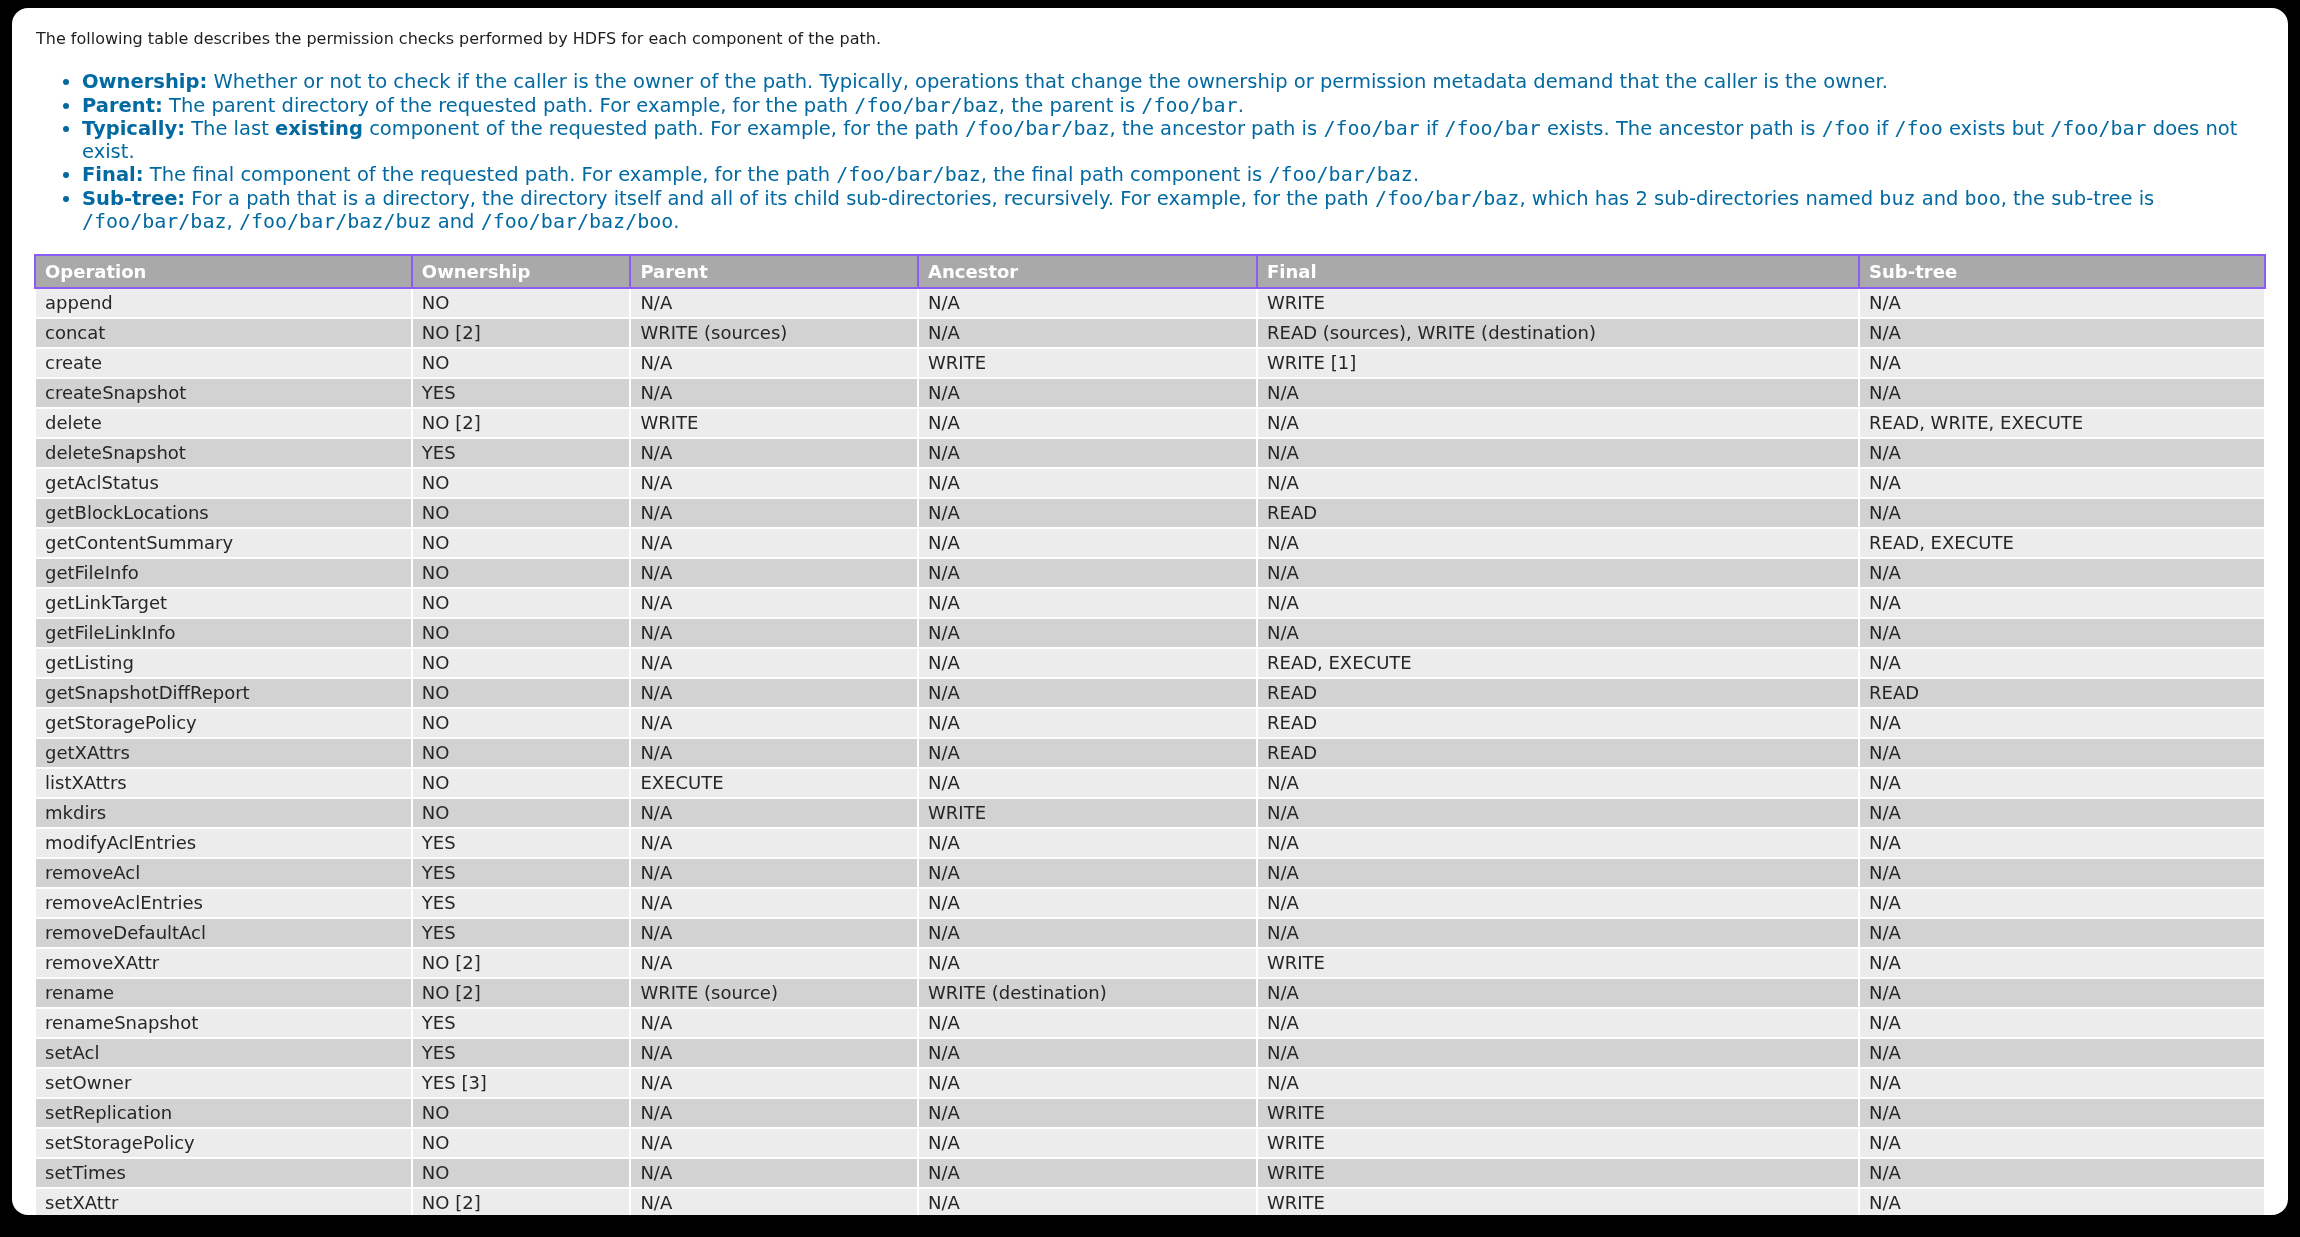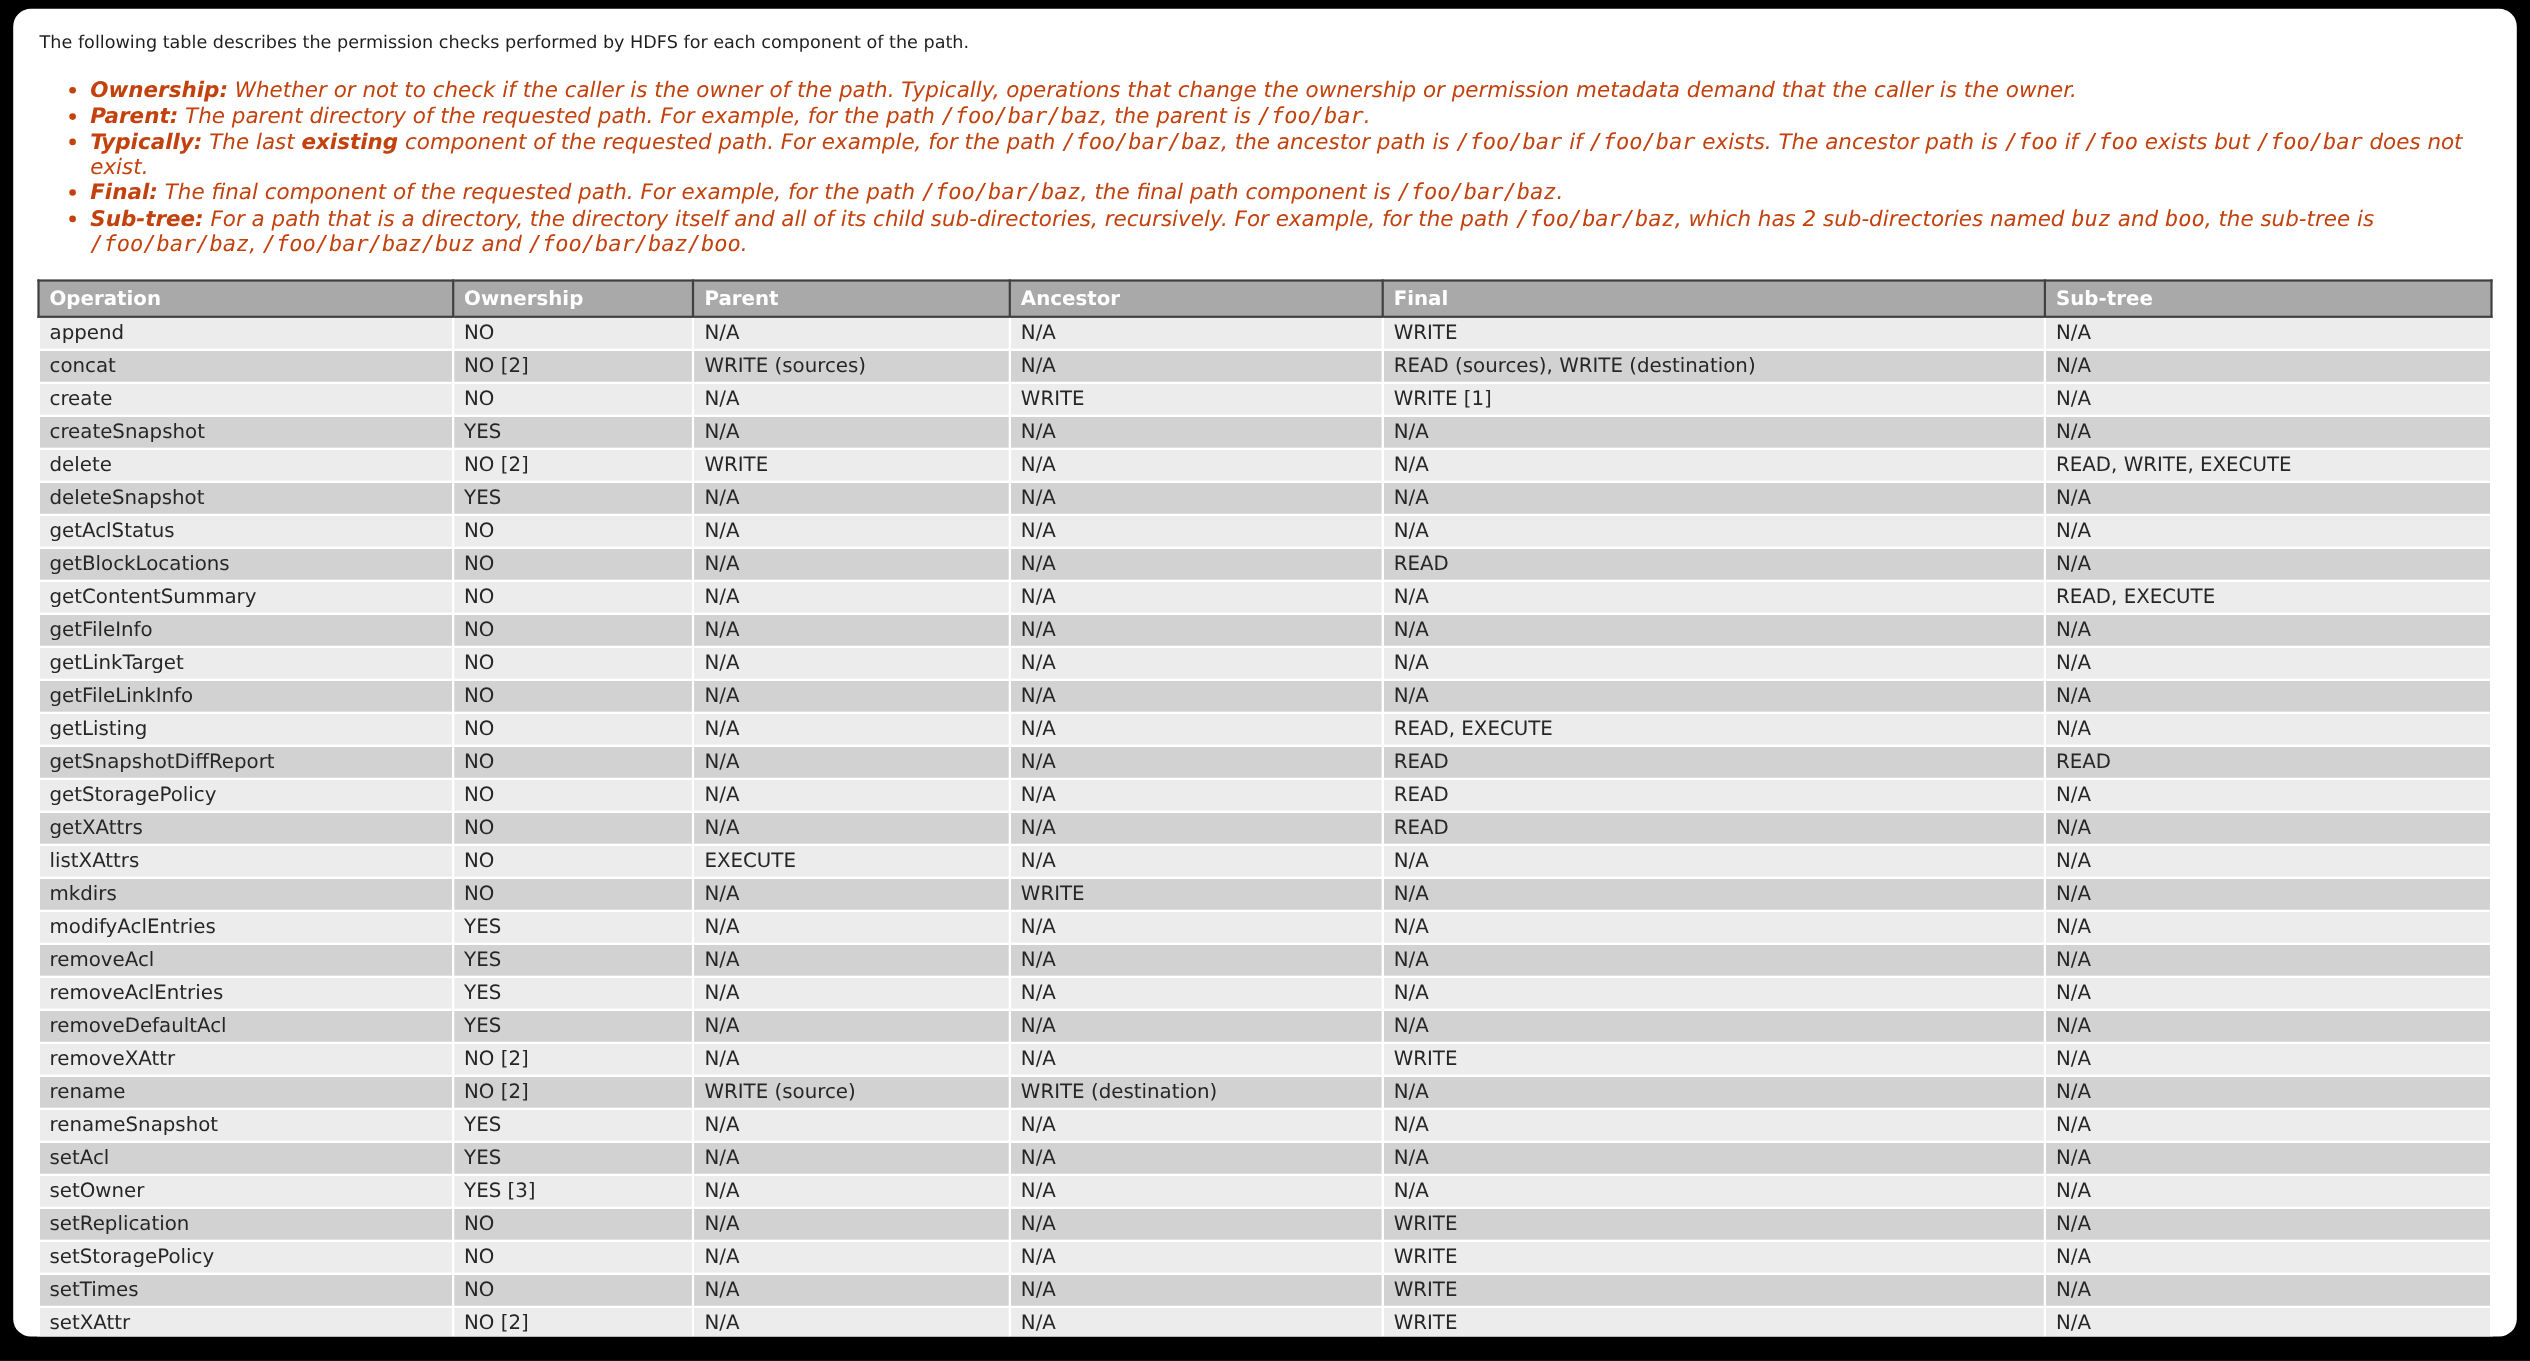--- a/index.html
+++ b/index.html
@@ -20,45 +20,44 @@
   }
   .intro {
     font-size: 16px;
     line-height: 25px;
     color: #1e1e1e;
     margin: 6px 0 20px 2px;
   }
   ul.defs {
     margin: 0 0 20px 0;
     padding-left: 48px;
-    color: #c2410c;
+    color: #0369a1;
     font-size: 19.5px;
     line-height: 22.5px;
-    font-style: italic;
   }
   ul.defs li { margin: 0; padding: 0; }
   ul.defs b { font-weight: bold; }
   code, .mono {
     font-family: "DejaVu Sans Mono", "Liberation Mono", monospace;
     font-size: 20px;
   }
   table.perm {
     width: 100%;
     border-collapse: collapse;
     table-layout: fixed;
     font-size: 18px;
   }
   table.perm th {
     background: #a9a9a9;
     color: #ffffff;
     font-weight: bold;
     text-align: left;
     padding: 4px 9px;
     line-height: 23px;
-    border: 2px solid #404040;
+    border: 2px solid #8b5cf6;
   }
   table.perm td {
     padding: 2px 9px;
     line-height: 24px;
     color: #262626;
     border: 2px solid #ffffff;
     overflow: hidden;
     white-space: nowrap;
   }
   table.perm tbody tr:nth-child(odd)  td { background: #ececec; }

